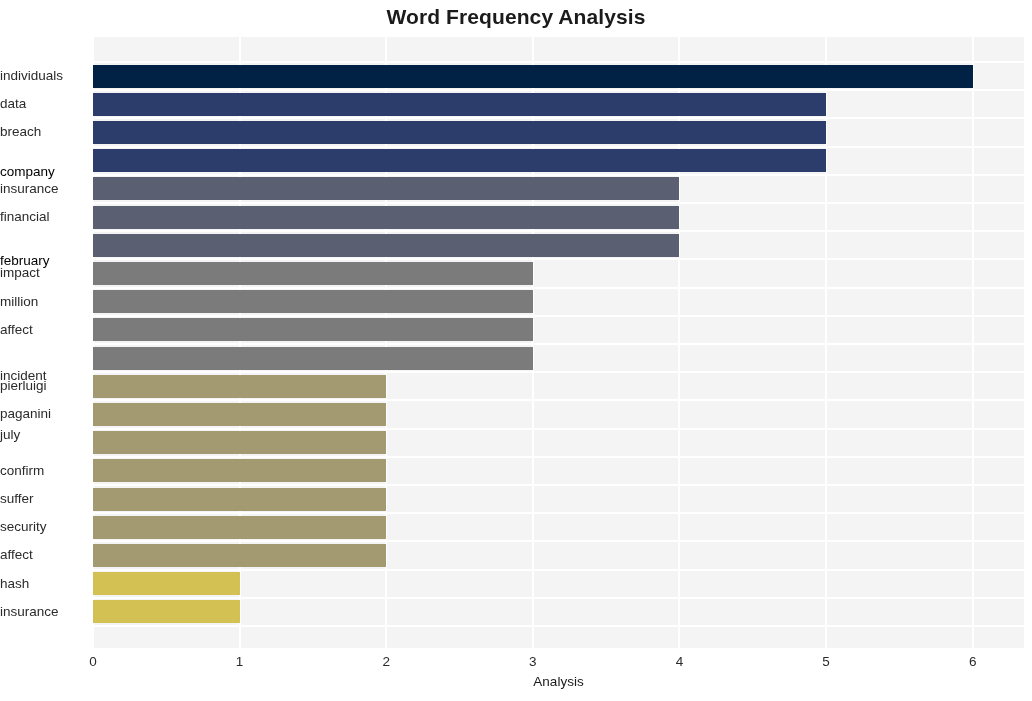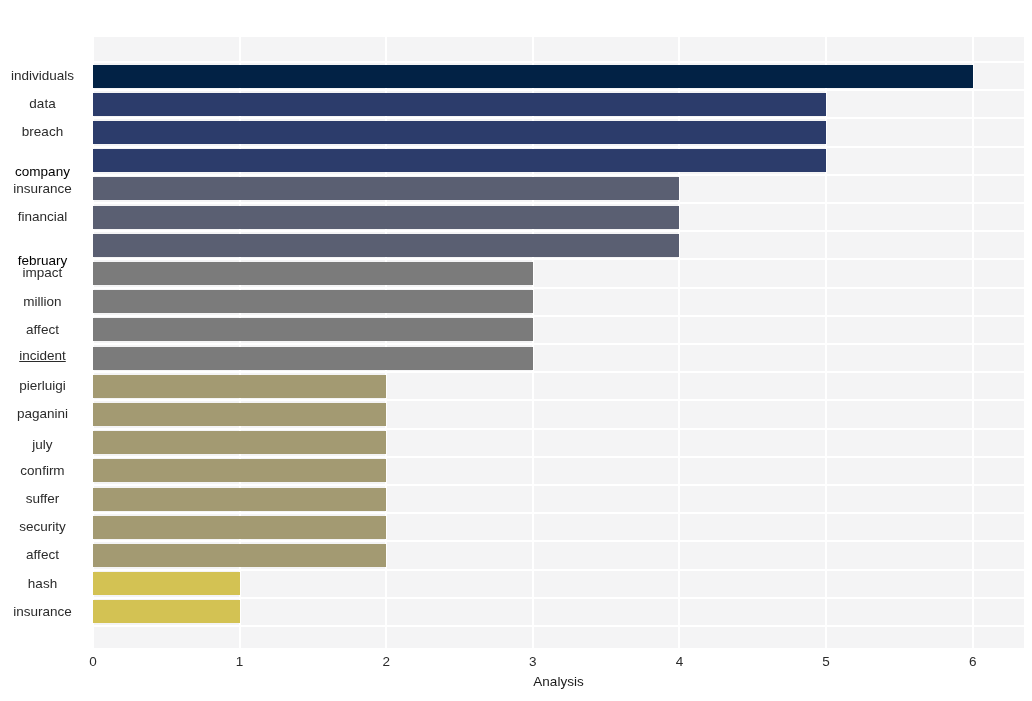--- a/index.html
+++ b/index.html
@@ -79,21 +79,21 @@
     position: absolute;
     left: 0;
     top: 37px;
     width: 85px;
     height: 611px;
   }
   .ytick {
     position: absolute;
     right: 0;
     width: 85px;
-    text-align: center;
+    text-align: left;
     font-size: 13.5px;
     color: #2b2b2b;
     line-height: 14px;
     white-space: nowrap;
   }
 
   
   #x-axis {
     position: absolute;
     left: 93px;
@@ -118,20 +118,21 @@
     text-align: center;
     font-size: 13.5px;
     color: #1b1b1b;
   }
 </style>
 </head>
 <body style="background: rgb(255, 255, 255);">
 
 <div id="chart-root">
 
+  <div id="chart-title">Word Frequency Analysis</div>
 
   <div id="plot-area" style="background: rgb(244, 244, 245);">
     <div id="grid-layer">
         <div class="vgrid" style="left: -1px; background: rgb(255, 255, 255);"></div>
         <div class="vgrid" style="left: 145.614px; background: rgb(255, 255, 255);"></div>
         <div class="vgrid" style="left: 292.228px; background: rgb(255, 255, 255);"></div>
         <div class="vgrid" style="left: 438.843px; background: rgb(255, 255, 255);"></div>
         <div class="vgrid" style="left: 585.457px; background: rgb(255, 255, 255);"></div>
         <div class="vgrid" style="left: 732.071px; background: rgb(255, 255, 255);"></div>
         <div class="vgrid" style="left: 878.685px; background: rgb(255, 255, 255);"></div>
@@ -185,24 +186,24 @@
       <div class="ytick" style="top: 32px; color: rgb(43, 43, 43);">individuals</div>
       <div class="ytick" style="top: 60.2px; color: rgb(43, 43, 43);">data</div>
       <div class="ytick" style="top: 88.4px; color: rgb(43, 43, 43);">breach</div>
       <div class="ytick" style="top: 128px; color: #000000; margin-left: 19px;">company</div>
       <div class="ytick" style="top: 144.8px; color: rgb(43, 43, 43);">insurance</div>
       <div class="ytick" style="top: 173px; color: rgb(43, 43, 43);">financial</div>
       <div class="ytick" style="top: 217px; color: #000000;">february</div>
       <div class="ytick" style="top: 229.4px; color: rgb(43, 43, 43);">impact</div>
       <div class="ytick" style="top: 257.6px; color: rgb(43, 43, 43);">million</div>
       <div class="ytick" style="top: 285.8px; color: rgb(43, 43, 43);">affect</div>
-      <div class="ytick" style="top: 312px; color: rgb(43, 43, 43); text-decoration: underline;">incident</div>
+      <div class="ytick" style="top: 332px; color: rgb(43, 43, 43);">incident</div>
       <div class="ytick" style="top: 342.2px; color: rgb(43, 43, 43);">pierluigi</div>
       <div class="ytick" style="top: 370.4px; color: rgb(43, 43, 43);">paganini</div>
-      <div class="ytick" style="top: 401px; color: rgb(43, 43, 43);">july</div>
+      <div class="ytick" style="top: 391px; color: rgb(43, 43, 43);">july</div>
       <div class="ytick" style="top: 426.8px; color: rgb(43, 43, 43);">confirm</div>
       <div class="ytick" style="top: 455px; color: rgb(43, 43, 43);">suffer</div>
       <div class="ytick" style="top: 483.2px; color: rgb(43, 43, 43);">security</div>
       <div class="ytick" style="top: 511.4px; color: rgb(43, 43, 43);">affect</div>
       <div class="ytick" style="top: 539.6px; color: rgb(43, 43, 43); margin-left: 36px;">hash</div>
       <div class="ytick" style="top: 567.8px; color: rgb(43, 43, 43);">insurance</div>
     </div>
 
   <div id="x-axis">
       <div class="xtick" style="left: 0px; color: rgb(43, 43, 43);">0</div>

